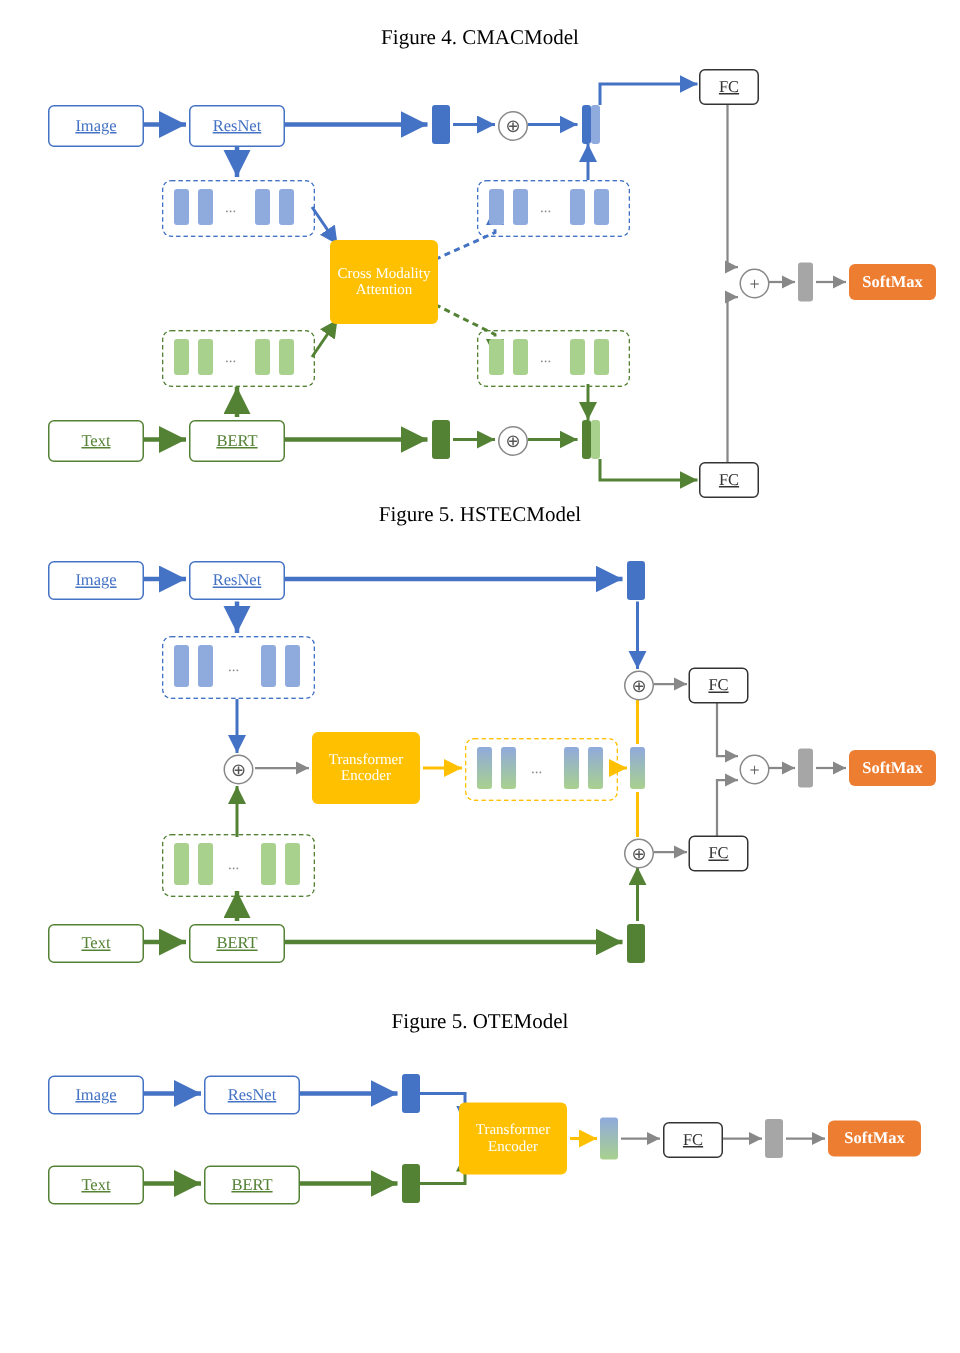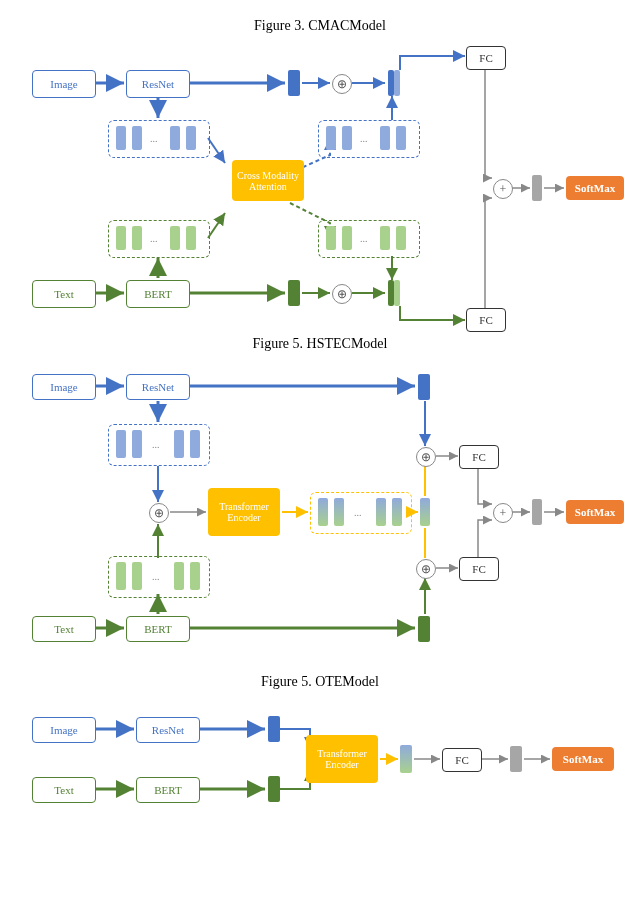--- a/index.html
+++ b/index.html
@@ -22,20 +22,21 @@
     position: absolute;
     border: 1px solid;
     border-radius: 4px;
     display: flex;
     align-items: center;
     justify-content: center;
     font-size: 11px;
     background: #fff;
     text-align: center;
     line-height: 1.1;
+    text-decoration: underline;
   }
   .box.blue { border-color: #4472C4; color: #4472C4; text-align: center; }
   .box.green { border-color: #548235; color: #548235; }
   .box.black { border-color: #333; color: #333; }
   .orange-box {
     position: absolute;
     background: #ED7D31;
     color: #fff;
     border-radius: 4px;
     display: flex;
@@ -89,21 +90,21 @@
   svg.arrows {
     position: absolute;
     top: 0;
     left: 0;
     pointer-events: none;
   }
 </style>
 </head>
 <body>
 
-<div class="figure-title">Figure 3. CMACModel</div>
+<div class="figure-title">Figure 4. CMACModel</div>
 <div class="diagram" style="width:620px;height:290px;">
   <svg class="arrows" width="620" height="290">
     <defs>
       <marker id="ab" markerWidth="8" markerHeight="8" refX="6" refY="3" orient="auto">
           <path d="M0,0 L6,3 L0,6 Z" fill="#4472C4"></path>
         </marker>
       <marker id="ag" markerWidth="8" markerHeight="8" refX="6" refY="3" orient="auto">
           <path d="M0,0 L6,3 L0,6 Z" fill="#548235"></path>
         </marker>
       <marker id="ay" markerWidth="8" markerHeight="8" refX="6" refY="3" orient="auto">
@@ -179,21 +180,21 @@
   <div class="feature-bar" style="left:160px;top:88px;width:10px;height:24px;background:#8FAADC;"></div>
   <div class="feature-bar" style="left:176px;top:88px;width:10px;height:24px;background:#8FAADC;"></div>
 
   <div class="feature-group green" style="left:98px;top:182px;width:100px;height:36px;"></div>
   <div class="feature-bar" style="left:106px;top:188px;width:10px;height:24px;background:#A9D18E;"></div>
   <div class="feature-bar" style="left:122px;top:188px;width:10px;height:24px;background:#A9D18E;"></div>
   <div class="dots" style="left:140px;top:195px;">...</div>
   <div class="feature-bar" style="left:160px;top:188px;width:10px;height:24px;background:#A9D18E;"></div>
   <div class="feature-bar" style="left:176px;top:188px;width:10px;height:24px;background:#A9D18E;"></div>
 
-  <div class="yellow-box" style="left:222px;top:122px;width:72px;height:41px;white-space:pre-line;">Cross Modality
+  <div class="yellow-box" style="left:210px;top:122px;width:72px;height:56px;white-space:pre-line;">Cross Modality
 Attention</div>
 
   <div class="feature-bar" style="left:278px;top:32px;width:12px;height:26px;background:#4472C4;"></div>
 
   <div class="op-circle" style="left:322px;top:36px;">⊕</div>
 
   <div class="feature-bar" style="left:378px;top:32px;width:6px;height:26px;background:#4472C4;"></div>
   <div class="feature-bar" style="left:384px;top:32px;width:6px;height:26px;background:#8FAADC;"></div>
 
   <div class="feature-group blue" style="left:308px;top:82px;width:100px;height:36px;"></div>

